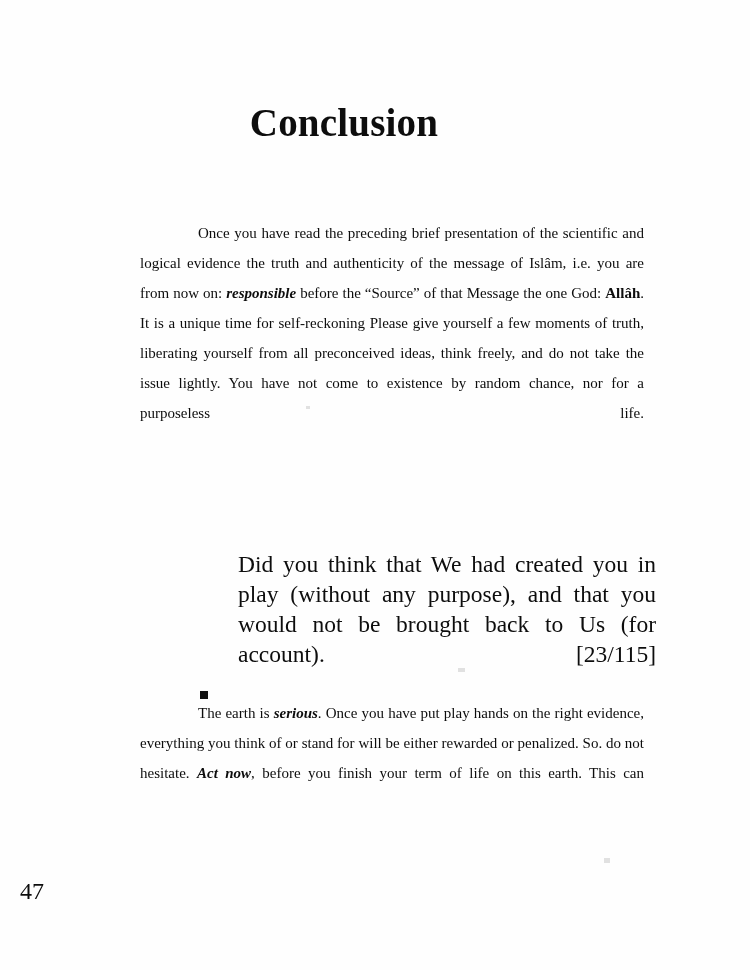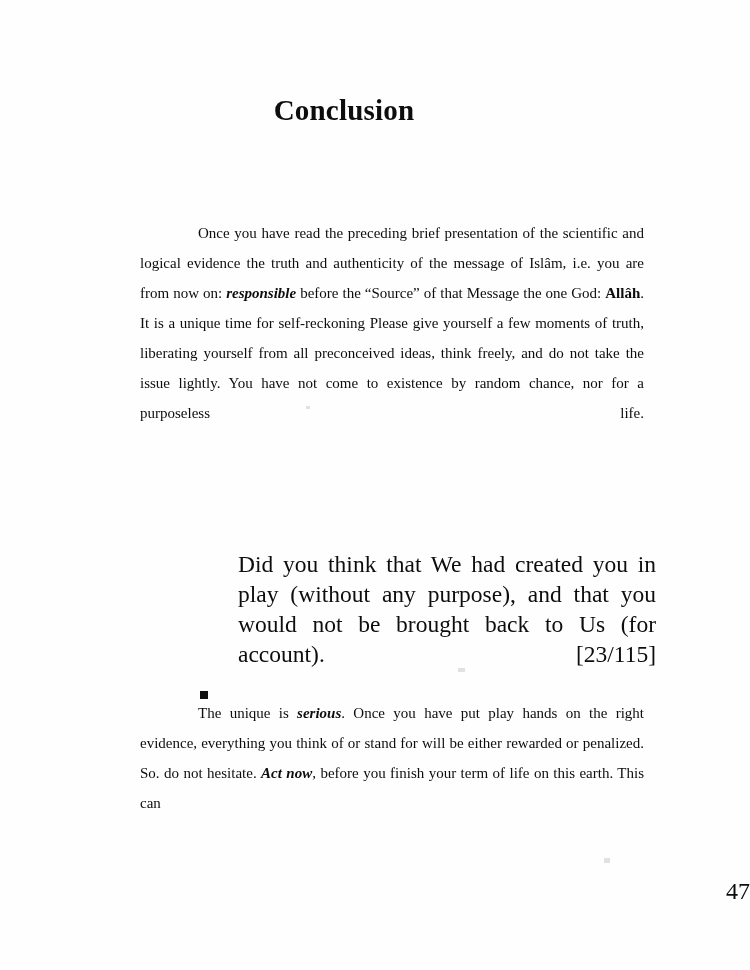--- a/index.html
+++ b/index.html
@@ -18,21 +18,21 @@
     color: #0d0d0d;
   }
 
   
   .chapter-title {
     position: absolute;
     top: 76px;
     left: 0;
     width: 688px;
     text-align: center;
-    font-size: 29px;
+    font-size: 39px;
     font-weight: bold;
     letter-spacing: 0.2px;
     line-height: 1.1;
   }
 
   
   .subheading {
     position: absolute;
     top: 152px;
     left: 128px;
@@ -125,21 +125,21 @@
     left: 128px;
     width: 528px;
   }
 
   
   .page-number {
     position: absolute;
     top: 878px;
     left: 0;
     width: 750px;
-    text-align: right;
+    text-align: left;
     font-size: 24px;
     padding-left: 20px;
     box-sizing: border-box;
   }
 
   
   .speck {
     position: absolute;
     background: #c9c9c9;
     opacity: 0.55;
@@ -166,21 +166,21 @@
         </span>
       <p class="quote-text">
         <span>Did you think that We had created you in play (without any purpose), and that you would not be brought back to Us (for account).</span>
         <span>[23/115]</span>
       </p>
     </div>
   </div>
 
   <div class="closing-block">
     <p class="para">
-      <span>The unique is </span><b class="bi">serious</b><span>. Once you have put play hands on the right evidence, everything you think of or stand for will be either rewarded or penalized. So. do not hesitate. </span><b class="bi">Act now</b><span>, before you finish your term of life on this earth. This can</span>
+      <span>The earth is </span><b class="bi">serious</b><span>. Once you have put play hands on the right evidence, everything you think of or stand for will be either rewarded or penalized. So. do not hesitate. </span><b class="bi">Act now</b><span>, before you finish your term of life on this earth. This can</span>
     </p>
   </div>
 
   <div class="page-number">47</div>
 
   <span class="speck" style="left:458px; top:668px; width:7px; height:4px;"></span>
   <span class="speck" style="left:604px; top:858px; width:6px; height:5px;"></span>
   <span class="speck" style="left:306px; top:406px; width:4px; height:3px;"></span>
 
 </div>

